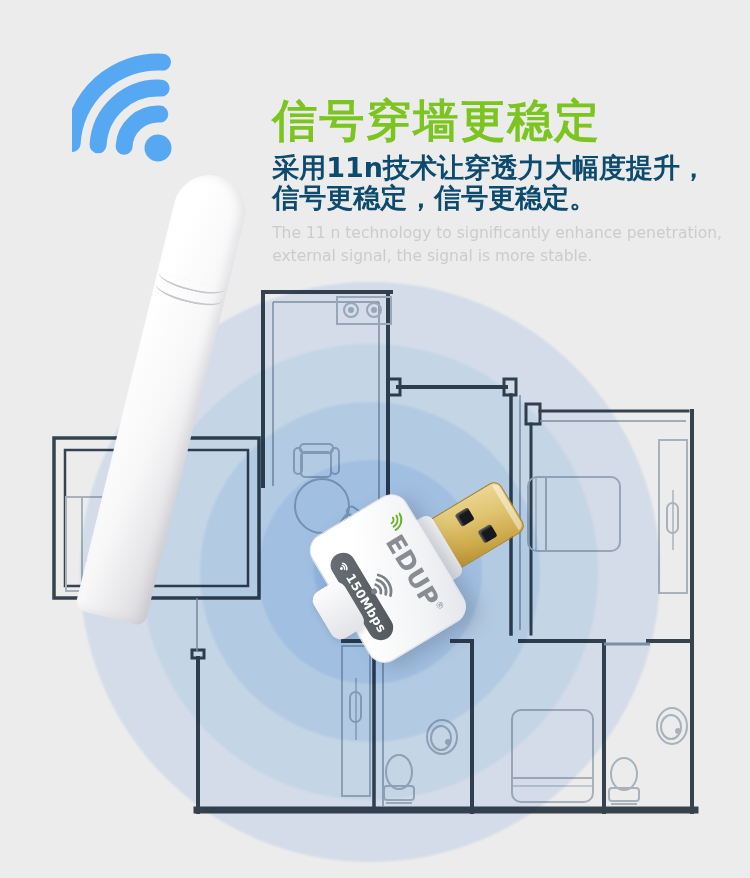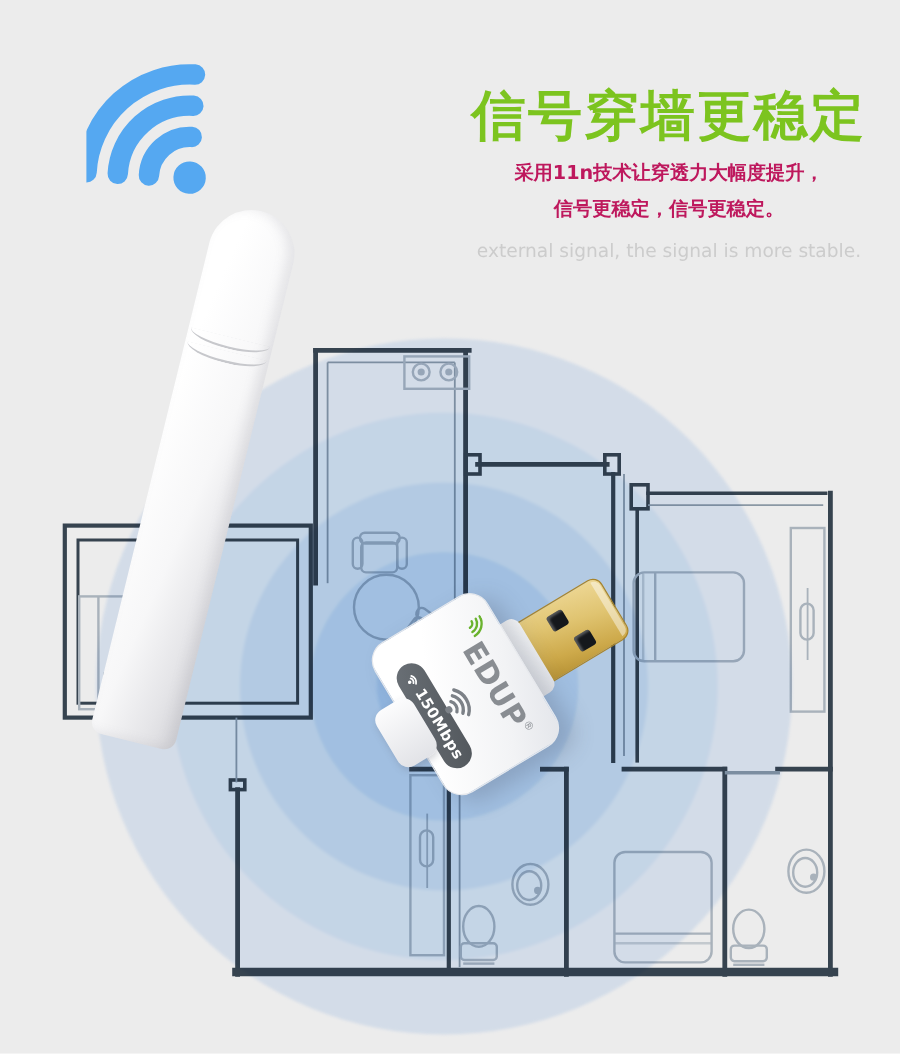--- a/index.html
+++ b/index.html
@@ -4,23 +4,23 @@
 <style>
   * { margin:0; padding:0; box-sizing:border-box; }
   html,body { width:750px; }
   body { font-family:"DejaVu Sans","Liberation Sans",sans-serif; }
   .canvas { position:relative; width:750px; height:878px; background:#ececec; overflow:hidden; }
 
   svg.plan, svg.waves { position:absolute; left:0; top:0; }
   svg.waves { mix-blend-mode:multiply; filter:blur(1.2px); }
 
   
-  .headline { position:absolute; top:72px; right:28px; text-align:center; z-index:50; }
+  .headline { position:absolute; top:96px; right:28px; text-align:left; z-index:50; }
   .title { font-size:45px; line-height:50px; font-weight:800; letter-spacing:2px; color:#7cc41f; }
-  .sub { margin-top:7px; font-size:16px; line-height:30px; font-weight:700; color:#be185d; }
+  .sub { margin-top:7px; font-size:27px; line-height:30px; font-weight:700; color:#0c4a6e; }
   .sub-en { margin-top:9px; font-size:15.5px; line-height:23px; color:#cccccc; }
 
   
   .wifi-big { position:absolute; left:72px; top:38px; width:172px; height:152px; z-index:50; }
 
   
   .antenna { position:absolute; left:182px; top:176px; width:72px; height:455px;
              transform:rotate(13.8deg); transform-origin:36px 0;
              border-radius:36px 36px 10px 10px;
              background:linear-gradient(100deg,#ffffff 18%,#f7f7f8 55%,#e5e5e8 82%,#d6d6da 100%);
@@ -193,20 +193,21 @@
     <circle cx="86" cy="110" r="13.5" fill="#55a8f1" transform="rotate(-42 86 110)"></circle>
   </svg>
 
   <div class="headline">
     <div class="title">信号穿墙更稳定</div>
     <div class="sub">
       <div>采用11n技术让穿透力大幅度提升，</div>
       <div>信号更稳定，信号更稳定。</div>
     </div>
     <div class="sub-en">
+      <div>The 11 n technology to significantly enhance penetration,</div>
       <div>external signal, the signal is more stable.</div>
     </div>
   </div>
 
   <div class="antenna">
     <div class="ant-ring" style="top:108px"></div>
     <div class="ant-ring" style="top:120px"></div>
   </div>
 
   <div class="adapter">

